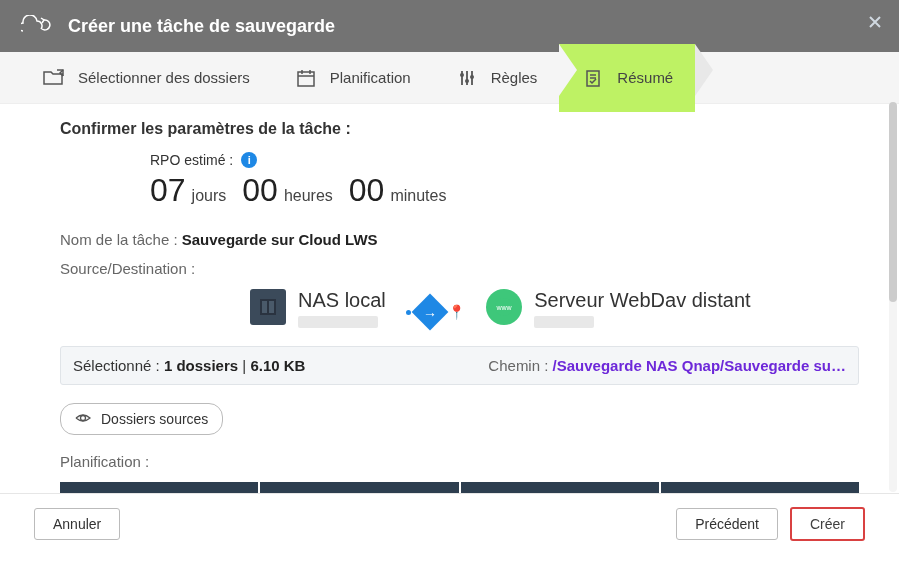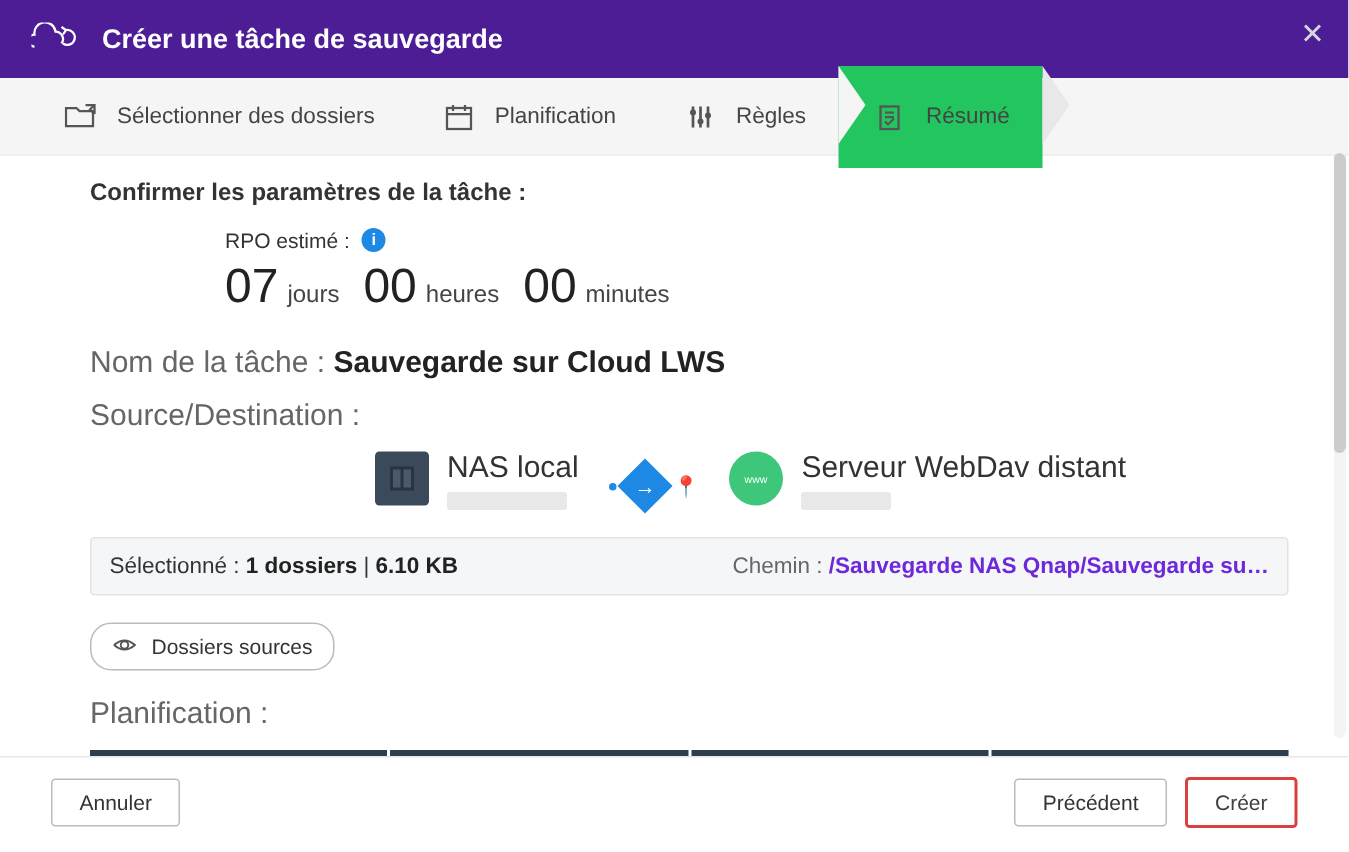--- a/index.html
+++ b/index.html
@@ -1,37 +1,37 @@
 <!DOCTYPE html>
 <html><head>
 <meta charset="utf-8">
 <style>
 * { box-sizing: border-box; margin: 0; padding: 0; }
 body { font-family: -apple-system, BlinkMacSystemFont, "Segoe UI", Arial, sans-serif; font-size: 14px; color: #333; background: #fff; width: 899px; height: 568px; overflow: hidden; position: relative; }
-.header { background: #4c1d95; height: 52px; display: flex; align-items: center; padding: 18px 20px; position: relative; }
+.header { background: #737373; height: 52px; display: flex; align-items: center; padding: 18px 20px; position: relative; }
 .header .icon { width: 32px; height: 24px; margin-right: 16px; display:flex; align-items:center; justify-content:center; }
 .header .title { color: #fff; font-size: 18px; font-weight: 600; }
 .header .close { position: absolute; right: 14px; top: 12px; width: 20px; height: 20px; cursor: pointer; display:flex;align-items:center;justify-content:center; }
 .header .close svg { stroke: #d0d8e0; }
 
 .steps { background: #f5f5f5; height: 52px; display: flex; align-items: center; padding: 0 20px; gap: 0; border-bottom:1px solid #eee;}
 .step { display: flex; align-items: center; gap: 12px; padding: 0 22px; height: 68px; color: #444; font-size: 15px; position:relative;}
 .step .sicon { width: 24px; height: 24px; display:flex;align-items:center;justify-content:center; }
-.step.active { background: #22c55e; }
+.step.active { background: #bef264; }
 .step.active::after { content:""; position:absolute; right:-18px; top:0; width:0;height:0; border-top:26px solid transparent; border-bottom:26px solid transparent; border-left:18px solid #e8e8e8; z-index:1;}
 .step.active::before { content:""; position:absolute; left:0; top:0; width:0;height:0; border-top:26px solid transparent; border-bottom:26px solid transparent; border-left:18px solid #f5f5f5; z-index:1;}
 
 .content { padding: 16px 40px 0 60px; height: calc(100% - 50px - 52px - 60px); overflow-y: auto; position: relative;}
 .content h3 { font-size: 16px; font-weight: 700; color: #333; margin-bottom: 14px; }
 .rpo-row { display:flex; align-items:center; gap:8px; margin-left:90px; margin-bottom:4px;}
 .rpo-row .info { width:16px; height:16px; background:#1e88e5; border-radius:50%; color:#fff; display:flex;align-items:center;justify-content:center; font-size:11px; font-weight:bold;}
 .rpo-values { display:flex; align-items:baseline; gap:6px; margin-left:90px; margin-bottom:22px;text-align:right;}
 .rpo-values .num { font-size:32px; font-weight:400; color:#222;}
 .rpo-values .unit { font-size:16px; color:#444; margin-right:10px;}
-.field-row { font-size:20px; color:#666; margin-bottom:12px;}
+.field-row { font-size:15px; color:#666; margin-bottom:12px;}
 .field-row .strong { color:#222; font-weight:600;}
 .sd-row { display:flex; align-items:flex-start; gap:20px; margin:6px 0 18px 190px;}
 .sd-item { display:flex; gap:12px; align-items:flex-start;}
 .sd-icon { width:36px; height:36px; background:#3b4a5a; border-radius:3px; display:flex;align-items:center;justify-content:center;}
 .sd-icon.remote { background:#3ec77a; border-radius:50%;}
 .sd-text .name { font-size:20px; color:#333; font-weight:500; margin-bottom:4px;}
 .sd-text .sub { width:80px; height:12px; background:#e8e8e8; border-radius:2px;}
 .sd-text .sub2 { width:60px; height:12px; background:#e8e8e8; border-radius:2px;}
 .arrow-block { display:flex; align-items:center; gap:6px; margin-top:10px;}
 .arrow-dot { width:5px; height:5px; background:#1e88e5; border-radius:50%;}
@@ -41,21 +41,21 @@
 .selected-box { background:#f4f6f8; border:1px solid #e0e4e8; border-radius:3px; padding:10px 12px; display:flex; justify-content:space-between; font-size:15px; margin-bottom:18px;text-align:center;}
 .selected-box .left .strong { font-weight:600; color:#222;}
 .selected-box .right { color:#666;}
 .selected-box .right .strong { font-weight:600; color:#6d28d9;}
 .btn-line { margin-bottom:18px;}
 .btn { display:inline-flex; align-items:center; gap:10px; padding:7px 14px; border:1px solid #bbb; border-radius:14px; background:#fff; cursor:pointer; font-size:14px; color:#333;}
 .table-head { display:flex; margin-top:6px;}
 .table-head > div { flex:1; background:#2d3e4f; height:20px; margin-right:2px;}
 .table-head > div:last-child { margin-right:0;}
 
-.footer { position:absolute; bottom:4px; left:0; right:0; height:60px; border-top:1px solid #e6e6e6; display:flex; align-items:center; padding:0 34px; background:#fff;}
+.footer { position:absolute; bottom:15px; left:0; right:0; height:60px; border-top:1px solid #e6e6e6; display:flex; align-items:center; padding:0 34px; background:#fff;}
 .footer .fbtn { padding:7px 18px; border:1px solid #bbb; border-radius:3px; background:#fff; cursor:pointer; font-size:14px; color:#333;}
 .footer .fbtn.create { border:2px solid #d94141; color:#404040; font-weight:500;}
 .footer .spacer { flex:1;}
 .footer .fbtn + .fbtn { margin-left:12px;}
 
 .scrollbar { position:absolute; right:2px; top:102px; width:8px; height:390px; background:#f4f4f4; border-radius:4px;}
 .scrollbar::after { content:""; position:absolute; right:0; top:0; width:8px; height:200px; background:#ccc; border-radius:4px;}
 </style>
 </head>
 <body>

